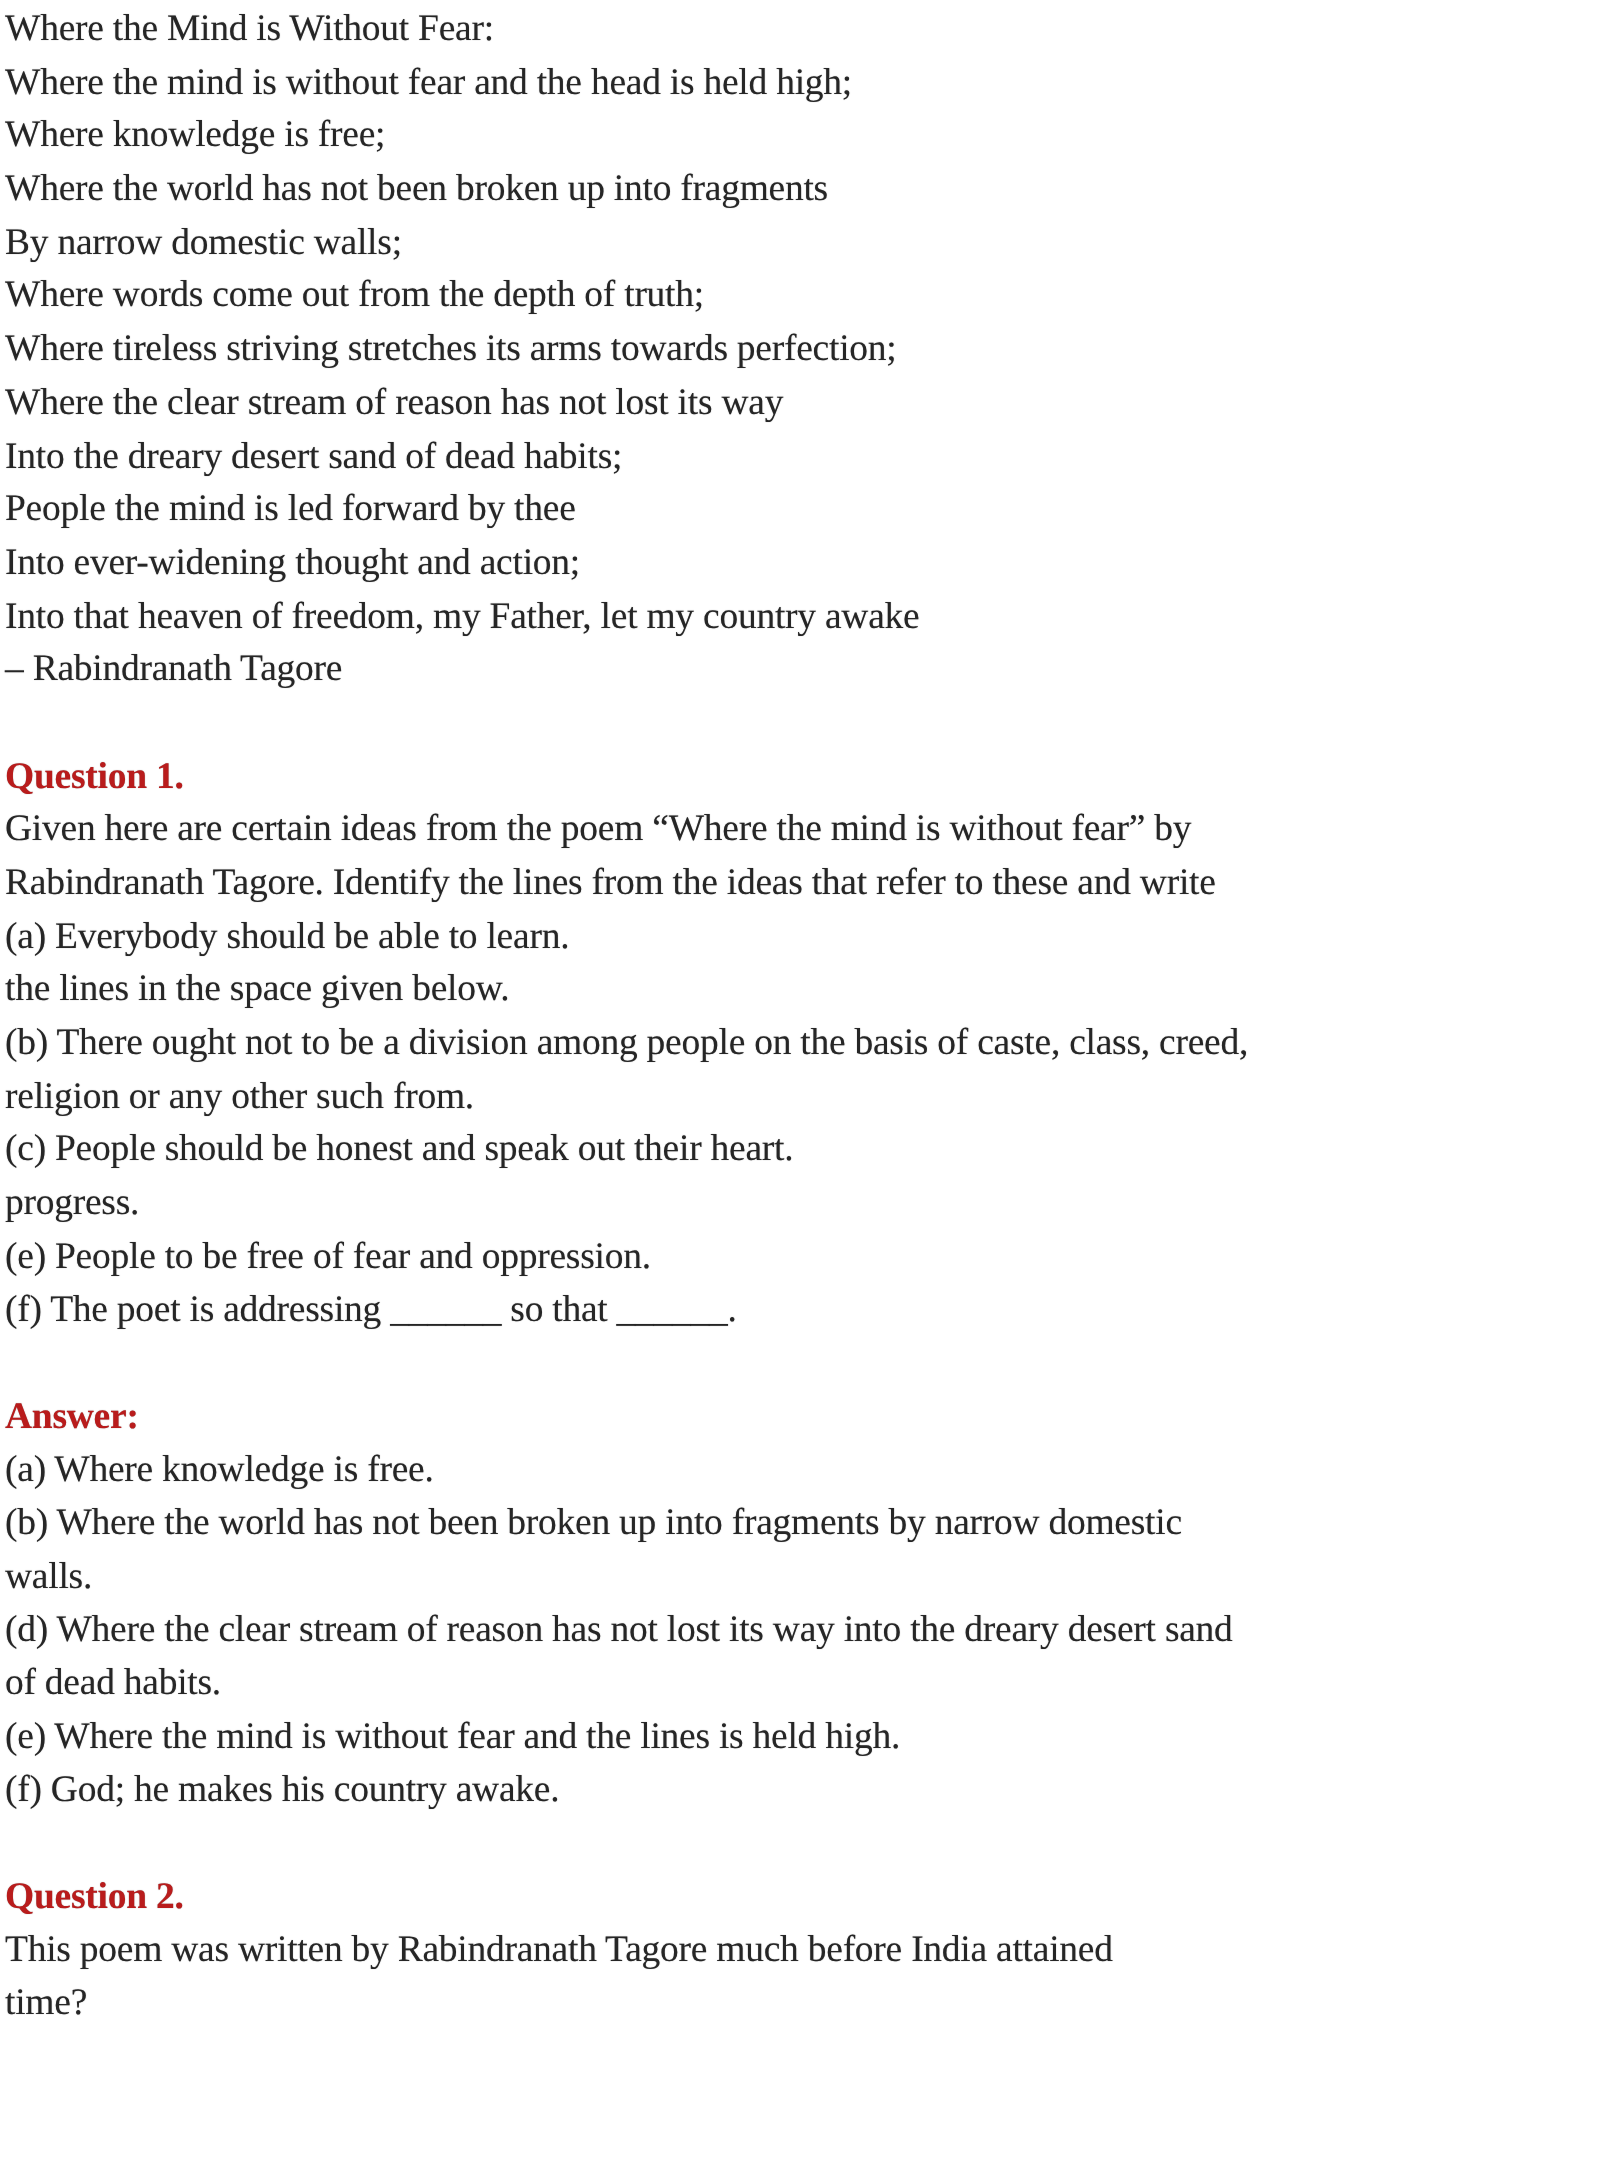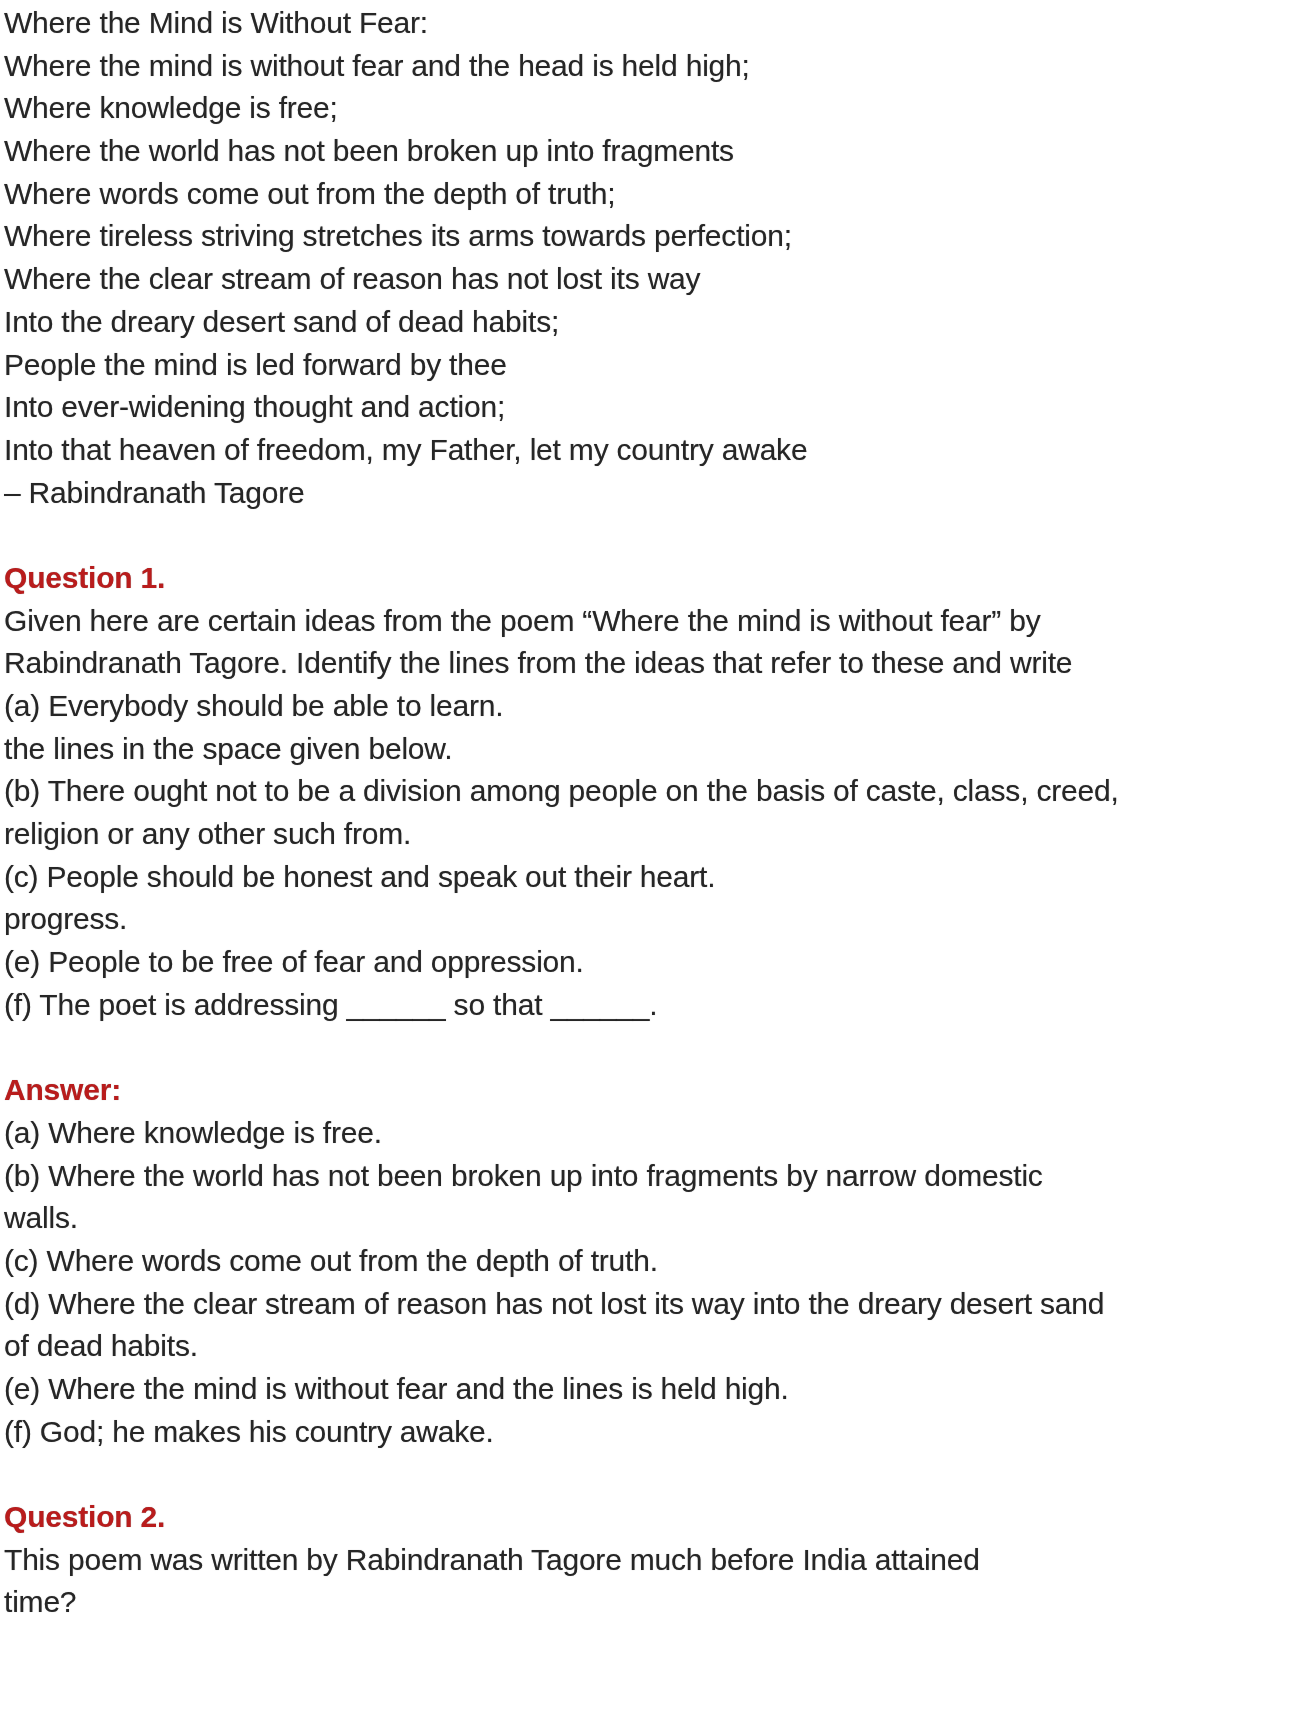--- a/index.html
+++ b/index.html
@@ -11,21 +11,21 @@
     height: 1734px;
     overflow: hidden;
     background: #ffffff;
   }
   .page {
     box-sizing: border-box;
     width: 1294px;
     height: 1712px;
     overflow: hidden;
     padding: 2px 0 0 4px;
-    font-family: Liberation Sans, sans-serif;
+    font-family: Liberation Serif, serif;
     font-size: 30px;
     line-height: 42.7px;
     letter-spacing: -0.2px;
     color: #262626;
     text-shadow: 0 0 0.8px rgba(55,55,55,0.5);
   }
   .line {
     height: 42.7px;
     white-space: nowrap;
   }
@@ -39,20 +39,21 @@
 </style>
 </head>
 <body>
 
 <div class="page">
     <div class="section">
       <div class="line">Where the Mind is Without Fear:</div>
       <div class="line">Where the mind is without fear and the head is held high;</div>
       <div class="line">Where knowledge is free;</div>
       <div class="line">Where the world has not been broken up into fragments</div>
+      <div class="line">By narrow domestic walls;</div>
       <div class="line">Where words come out from the depth of truth;</div>
       <div class="line">Where tireless striving stretches its arms towards perfection;</div>
       <div class="line">Where the clear stream of reason has not lost its way</div>
       <div class="line">Into the dreary desert sand of dead habits;</div>
       <div class="line">People the mind is led forward by thee</div>
       <div class="line">Into ever-widening thought and action;</div>
       <div class="line">Into that heaven of freedom, my Father, let my country awake</div>
       <div class="line">– Rabindranath Tagore</div>
     </div>
     <div class="section heading-section">
@@ -70,21 +71,20 @@
       <div class="line">(e) People to be free of fear and oppression.</div>
       <div class="line">(f) The poet is addressing ______ so that ______.</div>
     </div>
     <div class="section heading-section">
       <div class="line heading">Answer:</div>
     </div>
     <div class="section">
       <div class="line">(a) Where knowledge is free.</div>
       <div class="line">(b) Where the world has not been broken up into fragments by narrow domestic</div>
       <div class="line">walls.</div>
-      <div class="line">(c) Where words come out from the depth of truth.</div>
       <div class="line">(d) Where the clear stream of reason has not lost its way into the dreary desert sand</div>
       <div class="line">of dead habits.</div>
       <div class="line">(e) Where the mind is without fear and the lines is held high.</div>
       <div class="line">(f) God; he makes his country awake.</div>
     </div>
     <div class="section heading-section">
       <div class="line heading">Question 2.</div>
     </div>
     <div class="section">
       <div class="line">This poem was written by Rabindranath Tagore much before India attained</div>

